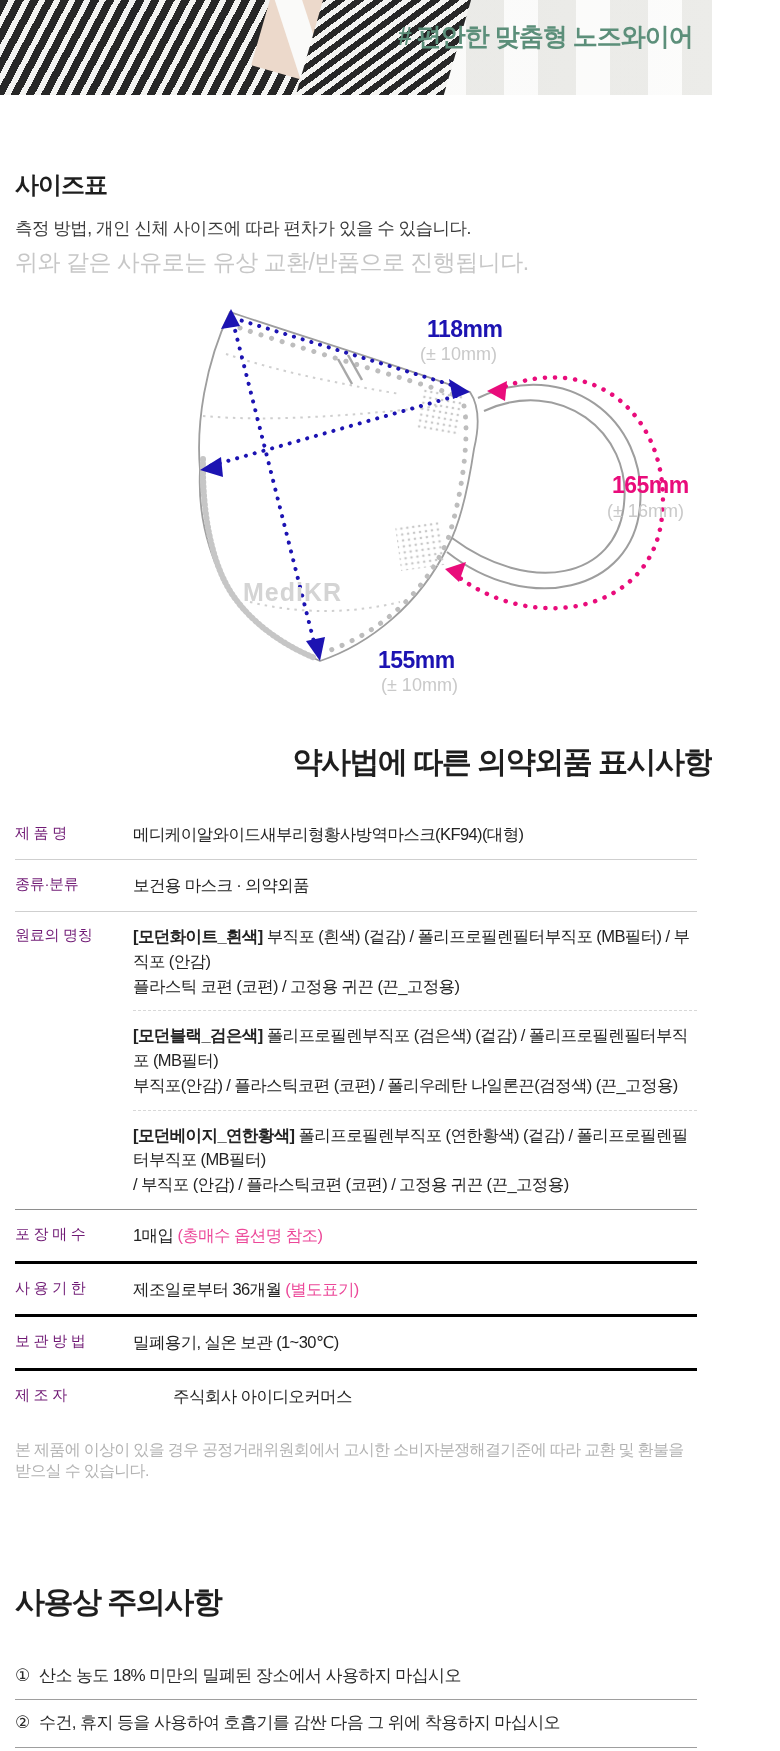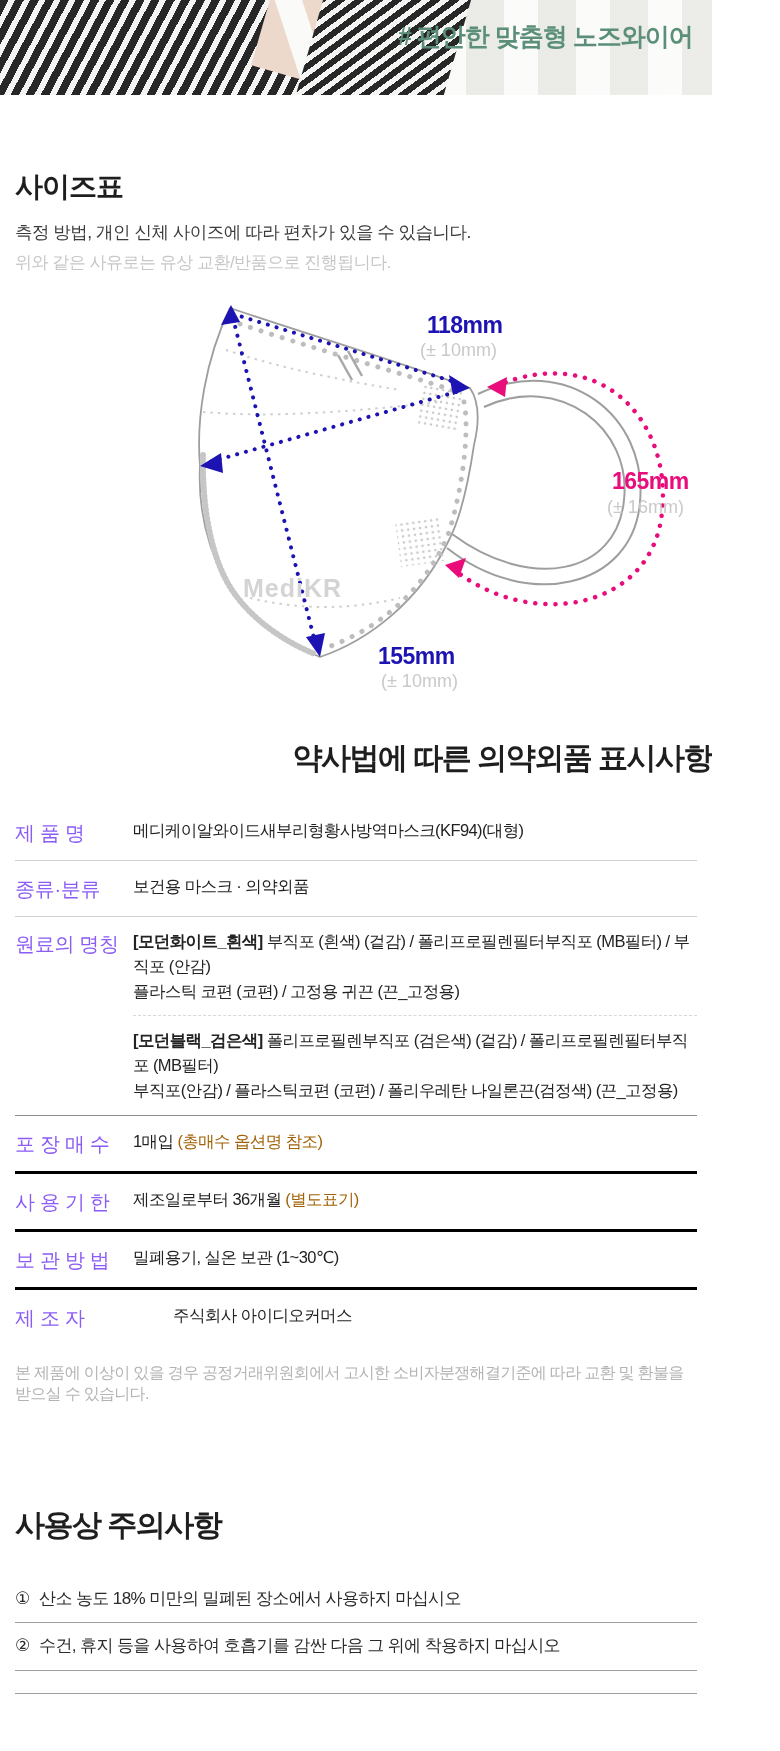--- a/index.html
+++ b/index.html
@@ -11,23 +11,23 @@
   .curtain{position:absolute;inset:0;background:repeating-linear-gradient(90deg,rgba(255,255,255,.6) 0 34px,rgba(225,225,221,.5) 34px 72px);}
   .stripes-a{position:absolute;top:-40px;bottom:-40px;left:-50px;width:370px;
     background:repeating-linear-gradient(112deg,#272727 0 8px,#f4f4f2 8px 14px);transform:skewX(-7deg);}
   .neck{position:absolute;top:-12px;left:262px;width:52px;height:86px;background:#ecd9cb;transform:rotate(16deg);}
   .shoulder-gap{position:absolute;top:-14px;left:292px;width:26px;height:130px;background:#fafaf9;transform:rotate(-18deg);}
   .stripes-b{position:absolute;top:-24px;bottom:-34px;left:308px;width:148px;
     background:repeating-linear-gradient(137deg,#272727 0 7px,#f4f4f2 7px 13px);transform:skewX(-16deg);}
   .banner-tag{position:absolute;left:398px;top:20px;font-size:25px;font-weight:700;color:#5c8f7a;letter-spacing:-1px;white-space:nowrap;}
 
   
-  .h-size{margin:76px 0 0 15px;font-size:28px;line-height:1.15;font-weight:800;color:#1e1e1e;letter-spacing:-1px;}
+  .h-size{margin:76px 0 0 15px;font-size:24px;line-height:1.15;font-weight:800;color:#1e1e1e;letter-spacing:-1px;}
   .sub1{margin:17px 0 0 15px;font-size:17.5px;color:#3c3c3c;letter-spacing:-0.5px;}
-  .sub2{margin:7px 0 0 15px;font-size:17px;color:#c7c7c7;letter-spacing:-0.5px;}
+  .sub2{margin:7px 0 0 15px;font-size:23px;color:#c7c7c7;letter-spacing:-0.5px;}
 
   
   .diagram{position:relative;width:780px;height:430px;margin-top:6px;text-align:right;}
   .diagram svg{position:absolute;left:0;top:0;}
   .meas{position:absolute;font-weight:800;font-size:23px;letter-spacing:-0.5px;white-space:nowrap;}
   .meas-tol{position:absolute;font-size:18px;color:#c9c9c9;font-weight:400;white-space:nowrap;}
   .m118{left:427px;top:32px;color:#1c13b2;}
   .m118t{left:420px;top:60px;}
   .m165{left:612px;top:188px;color:#e90c7b;}
   .m165t{left:607px;top:217px;}
@@ -35,23 +35,23 @@
   .m155t{left:381px;top:391px;}
   .watermark{position:absolute;left:243px;top:294px;font-size:25px;color:#d4d4d4;font-weight:700;letter-spacing:1px;}
 
   
   .h-reg{margin:28px 0 0 15px;font-size:30px;font-weight:800;color:#1e1e1e;letter-spacing:-1.5px;text-align:right;}
   .reg-table{margin:26px 15px 0 15px;}
   .reg-row{display:flex;border-bottom:1px solid #cfcfcf;padding:13px 0;}
   .reg-row:nth-child(n+4){border-bottom:3px solid #000000;}
   .reg-row.last{border-bottom:none;gap:40px;}
   .reg-row.materials{border-bottom:1px solid #8e8e8e;padding:0;}
-  .reg-label{flex:0 0 118px;font-size:20px;color:#8b5cf6;letter-spacing:-0.3px;padding-top:2px;}
+  .reg-label{flex:0 0 118px;font-size:15px;color:#701a75;letter-spacing:-0.3px;padding-top:2px;}
   .reg-value{flex:1;font-size:16.5px;color:#222;letter-spacing:-0.6px;line-height:1.5;}
-  .reg-value .gray{color:#a16207;text-align:center;}
+  .reg-value .gray{color:#ec4899;text-align:center;}
   .reg-value b{font-weight:800;}
   .mat-para{padding:12px 0;border-bottom:1px dashed #d8d8d8;}
   .mat-para:last-child{border-bottom:none;}
   .note{margin:18px 15px 0 15px;font-size:16px;color:#b3b3b3;letter-spacing:-0.7px;}
 
   
   .h-caution{margin:100px 0 0 15px;font-size:30px;font-weight:800;color:#1e1e1e;letter-spacing:-1.5px;}
   .caution-list{margin:30px 15px 0 15px;}
   .caution-item{display:flex;padding:11px 0;border-bottom:1px solid #9e9e9e;font-size:17px;color:#2a2a2a;letter-spacing:-0.6px;line-height:1.45;}
   .caution-num{flex:0 0 24px;}
@@ -147,20 +147,21 @@
       </div>
       <div class="reg-row">
         <div class="reg-label">종류·분류</div>
         <div class="reg-value">보건용 마스크 · 의약외품</div>
       </div>
       <div class="reg-row materials">
         <div class="reg-label" style="padding-top: 14px;">원료의 명칭</div>
         <div class="reg-value">
           <div class="mat-para"><b>[모던화이트_흰색]</b> 부직포 (흰색) (겉감) / 폴리프로필렌필터부직포 (MB필터) / 부직포 (안감)<br>플라스틱 코편 (코편) / 고정용 귀끈 (끈_고정용)</div>
           <div class="mat-para"><b>[모던블랙_검은색]</b> 폴리프로필렌부직포 (검은색) (겉감) / 폴리프로필렌필터부직포 (MB필터)<br>부직포(안감) / 플라스틱코편 (코편) / 폴리우레탄 나일론끈(검정색) (끈_고정용)</div>
+          <div class="mat-para"><b>[모던베이지_연한황색]</b> 폴리프로필렌부직포 (연한황색) (겉감) / 폴리프로필렌필터부직포 (MB필터)<br>/ 부직포 (안감) / 플라스틱코편 (코편) / 고정용 귀끈 (끈_고정용)</div>
         </div>
       </div>
       <div class="reg-row">
         <div class="reg-label">포 장 매 수</div>
         <div class="reg-value">1매입 <span class="gray">(총매수 옵션명 참조)</span></div>
       </div>
       <div class="reg-row">
         <div class="reg-label">사 용 기 한</div>
         <div class="reg-value">제조일로부터 36개월 <span class="gray">(별도표기)</span></div>
       </div>

